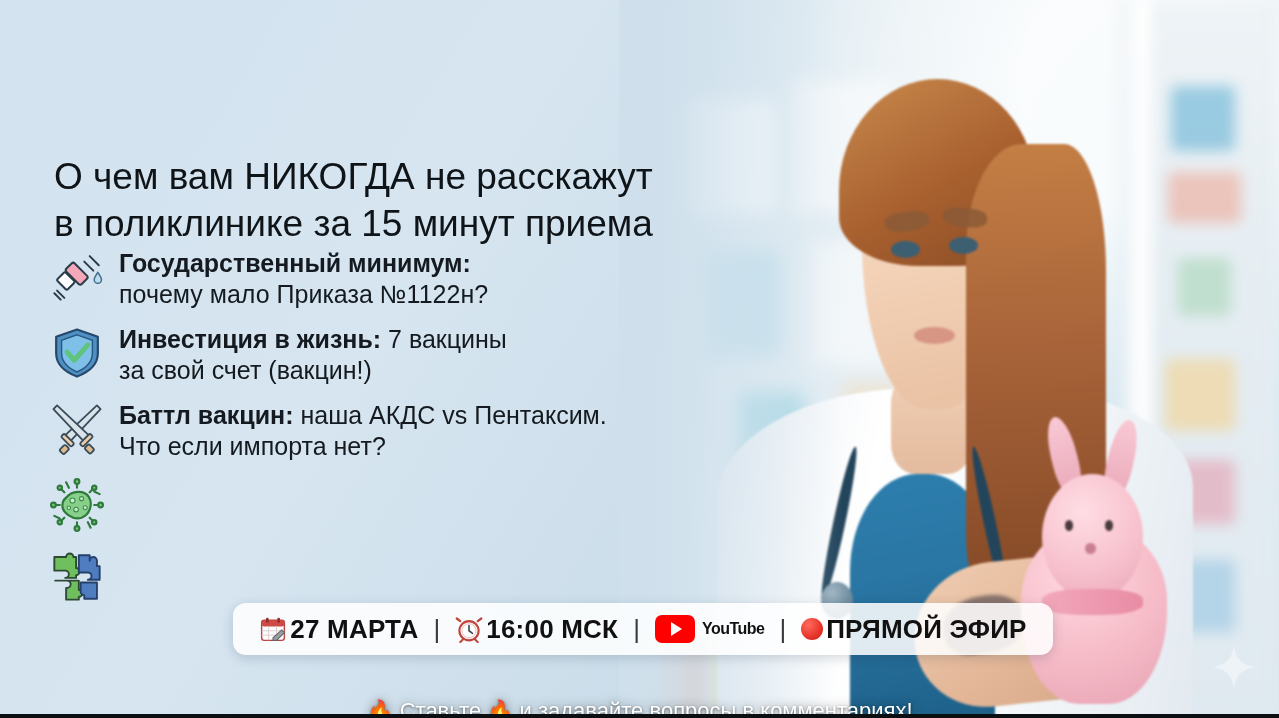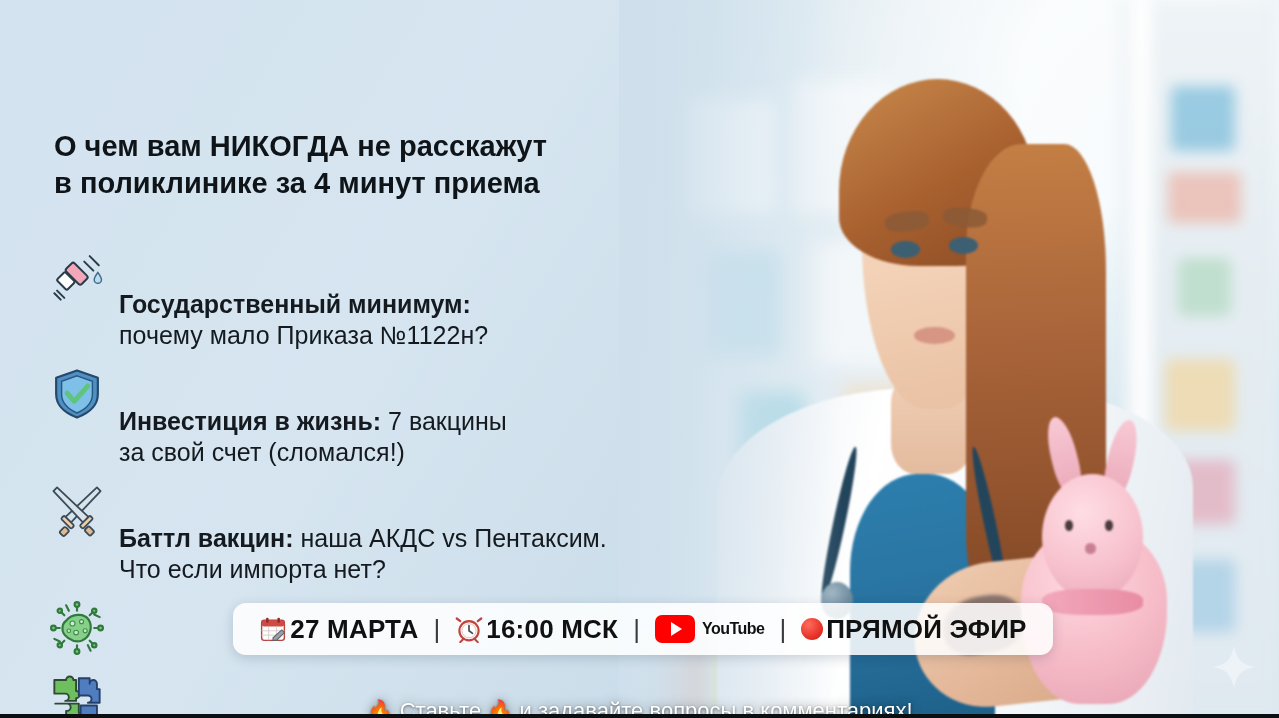--- a/index.html
+++ b/index.html
@@ -198,38 +198,37 @@
   
   .content { position: absolute; inset: 0; }
 
   .title {
     position: absolute; left: 54px; top: 52px;
     font-size: 67px; font-weight: 700; letter-spacing: -1.2px;
     color: #17303f; line-height: .98; white-space: nowrap;
   }
 
   .subtitle {
-    position: absolute; left: 54px; top: 128px;
-    font-size: 29px; font-weight: 700; color: #0f1418;
+    position: absolute; left: 54px; top: 153px;
+    font-size: 37px; font-weight: 400; color: #0f1418;
     line-height: 1.28; white-space: nowrap;
   }
   .subtitle span { display: block; }
 
   .bullets { position: absolute; left: 48px; top: 246px; width: 630px; }
   .bullet {
     position: relative;
     display: flex; align-items: flex-start; gap: 13px;
     margin-bottom: 12px;
   }
   .b-icon { flex: 0 0 58px; width: 58px; height: 58px; margin-top: 2px; }
   .b-icon svg { width: 58px; height: 58px; display: block; }
   .b-text {
     font-size: 25px; line-height: 1.24; color: #141a1f;
     padding-top: 2px;
-    margin-top: 41px;
   }
   .b-text b { font-weight: 700; }
   .b-line2 { display: block; }
 
   
   .banner {
     position: absolute; left: 233px; top: 603px;
     width: 820px; height: 52px;
     background: rgba(255,255,255,.86);
     border-radius: 13px;
@@ -351,21 +350,21 @@
     </div>
 
     <div class="photo-fade"></div>
   </div>
 
   <div class="content">
 
 
     <div class="subtitle">
       <span>О чем вам НИКОГДА не расскажут</span>
-      <span>в поликлинике за 4 минут приема</span>
+      <span>в поликлинике за 15 минут приема</span>
     </div>
 
     <div class="bullets">
 
       <div class="bullet">
         <span class="b-icon">
           <svg viewBox="0 0 64 64">
             <g stroke="#2a3c4a" stroke-width="2.2" fill="none" stroke-linecap="round" stroke-linejoin="round">
               <path d="M46 9 L56 19"></path>
               <path d="M40 15 L50 25"></path>
@@ -386,21 +385,21 @@
       <div class="bullet">
         <span class="b-icon">
           <svg viewBox="0 0 64 64">
             <path d="M32 6 L55 14 v18 c0 14-10 21-23 26 C19 53 9 46 9 32 V14 z" fill="#4e8fc4" stroke="#25486b" stroke-width="2.4" stroke-linejoin="round"></path>
             <path d="M32 12 L49 18 v14 c0 11-8 17-17 21 C23 49 15 43 15 32 V18 z" fill="#7fc0e8" stroke="#2a5880" stroke-width="1.6"></path>
             <path d="M21 31 l8 9 15-17" fill="none" stroke="#5fc47e" stroke-width="5.5" stroke-linecap="round" stroke-linejoin="round"></path>
           </svg>
         </span>
         <span class="b-text">
           <b>Инвестиция в жизнь:</b><span> 7 вакцины</span>
-          <span class="b-line2">за свой счет (сломался!)</span>
+          <span class="b-line2">за свой счет (вакцин!)</span>
         </span>
       </div>
 
       <div class="bullet">
         <span class="b-icon">
           <svg viewBox="0 0 64 64">
             <g stroke="#3a4c5a" stroke-width="2" stroke-linejoin="round">
               <path d="M54 6 L58 10 L26 44 L20 44 L20 38 Z" fill="#d9e3ea"></path>
               <path d="M10 6 L6 10 L38 44 L44 44 L44 38 Z" fill="#d9e3ea"></path>
               <rect x="14" y="42" width="16" height="5" rx="1.6" transform="rotate(45 22 44)" fill="#f0cda7"></rect>

